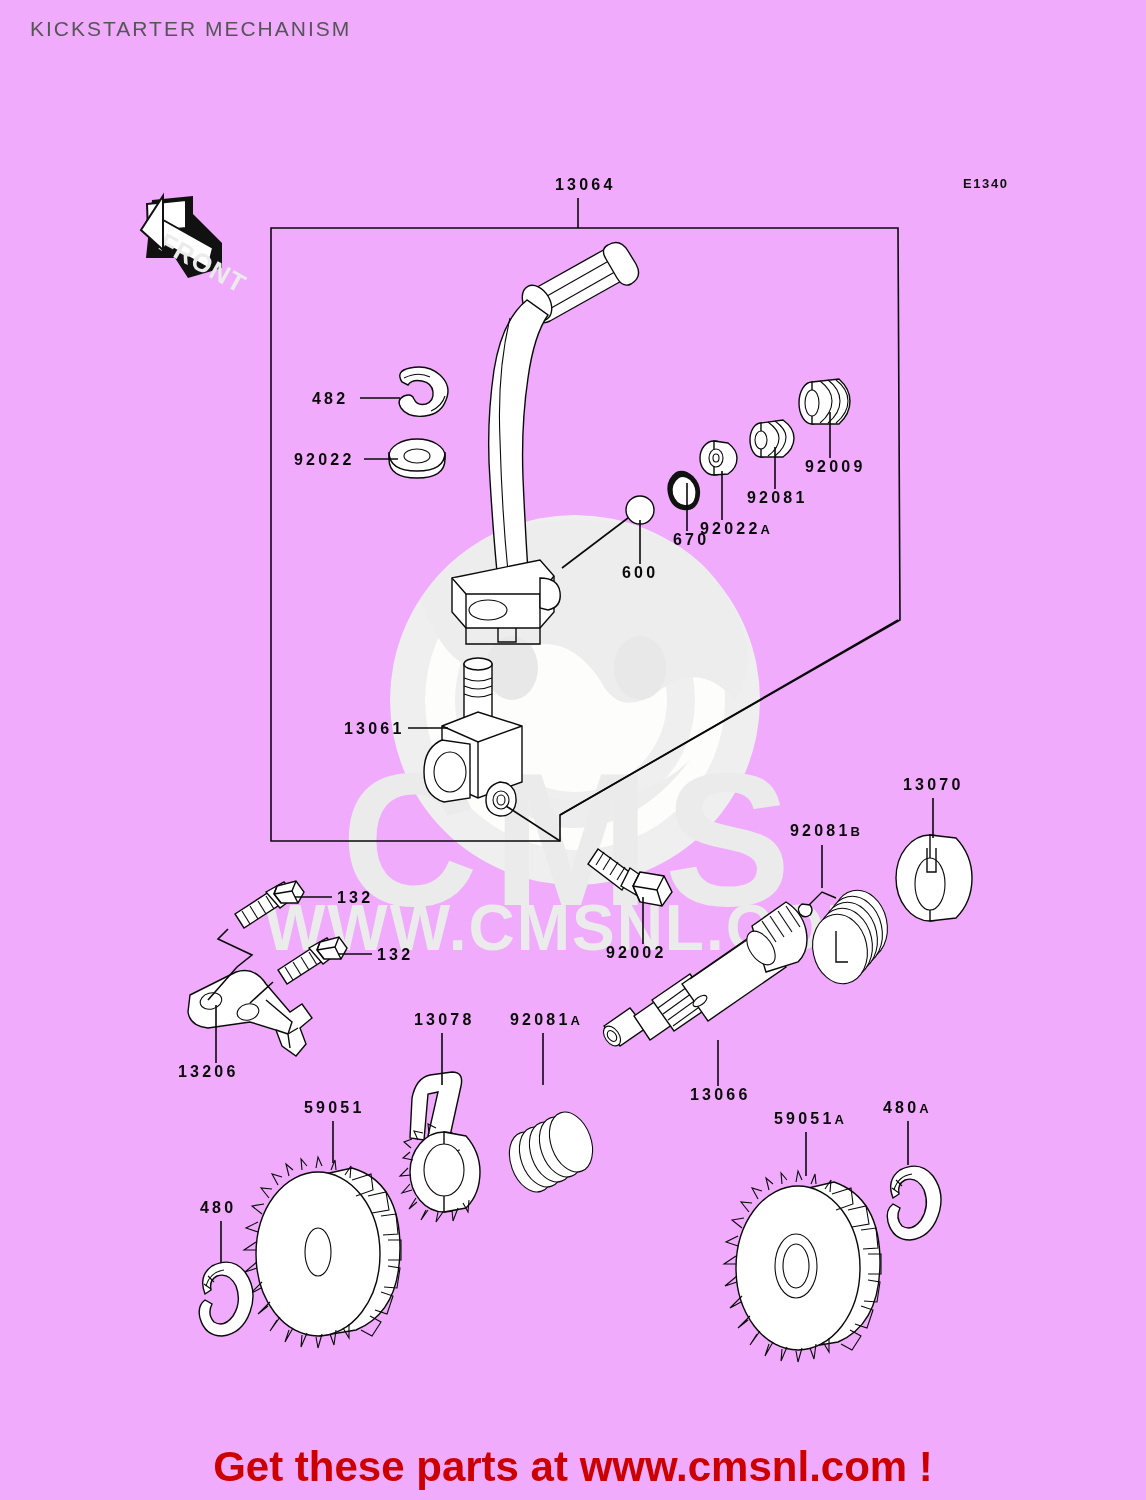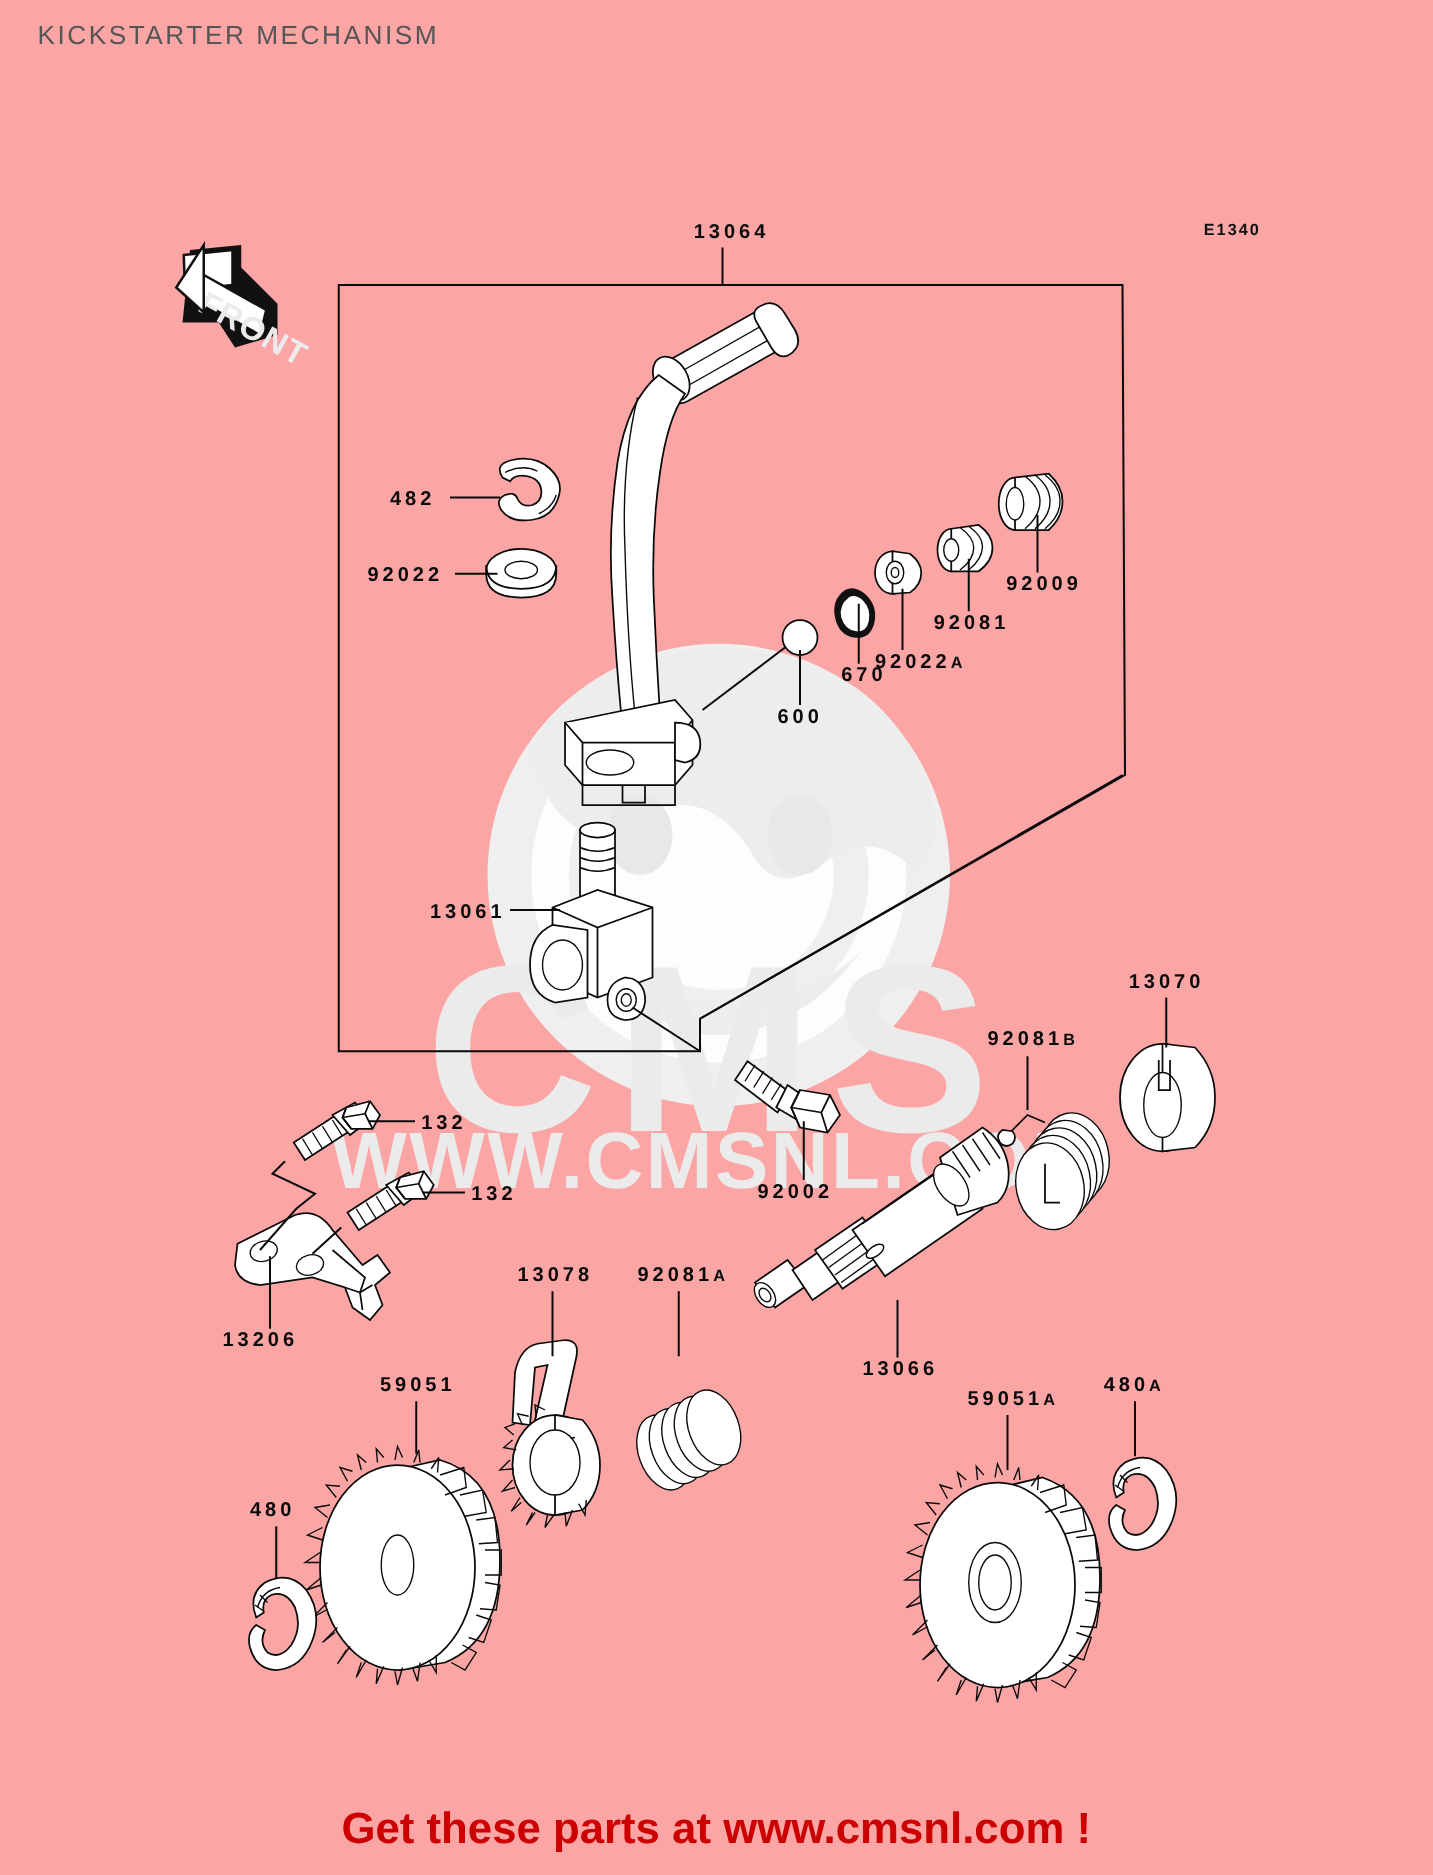--- a/index.html
+++ b/index.html
@@ -8,21 +8,21 @@
     padding: 0;
     background: #ffffff;
   }
   body {
     font-family: "Liberation Sans", sans-serif;
   }
   #page {
     position: relative;
     width: 1146px;
     height: 1500px;
-    background: #fca5a5;
+    background: #f0abfc;
     overflow: hidden;
   }
   
   #page-title {
     position: absolute;
     left: 30px;
     top: 17px;
     font-size: 21px;
     letter-spacing: 2.0px;
     color: #555555;
@@ -40,21 +40,21 @@
     font-family: "Liberation Sans", sans-serif;
     text-align: right;
   }
   
   #footer-cta {
     position: absolute;
     left: 0;
     top: 1443px;
     width: 1146px;
     text-align: center;
-    font-size: 35px;
+    font-size: 42px;
     font-weight: bold;
     color: #cc0000;
     font-family: "Liberation Sans", sans-serif;
     letter-spacing: 0px;
   }
   
   #art {
     position: absolute;
     left: 0;
     top: 0;

